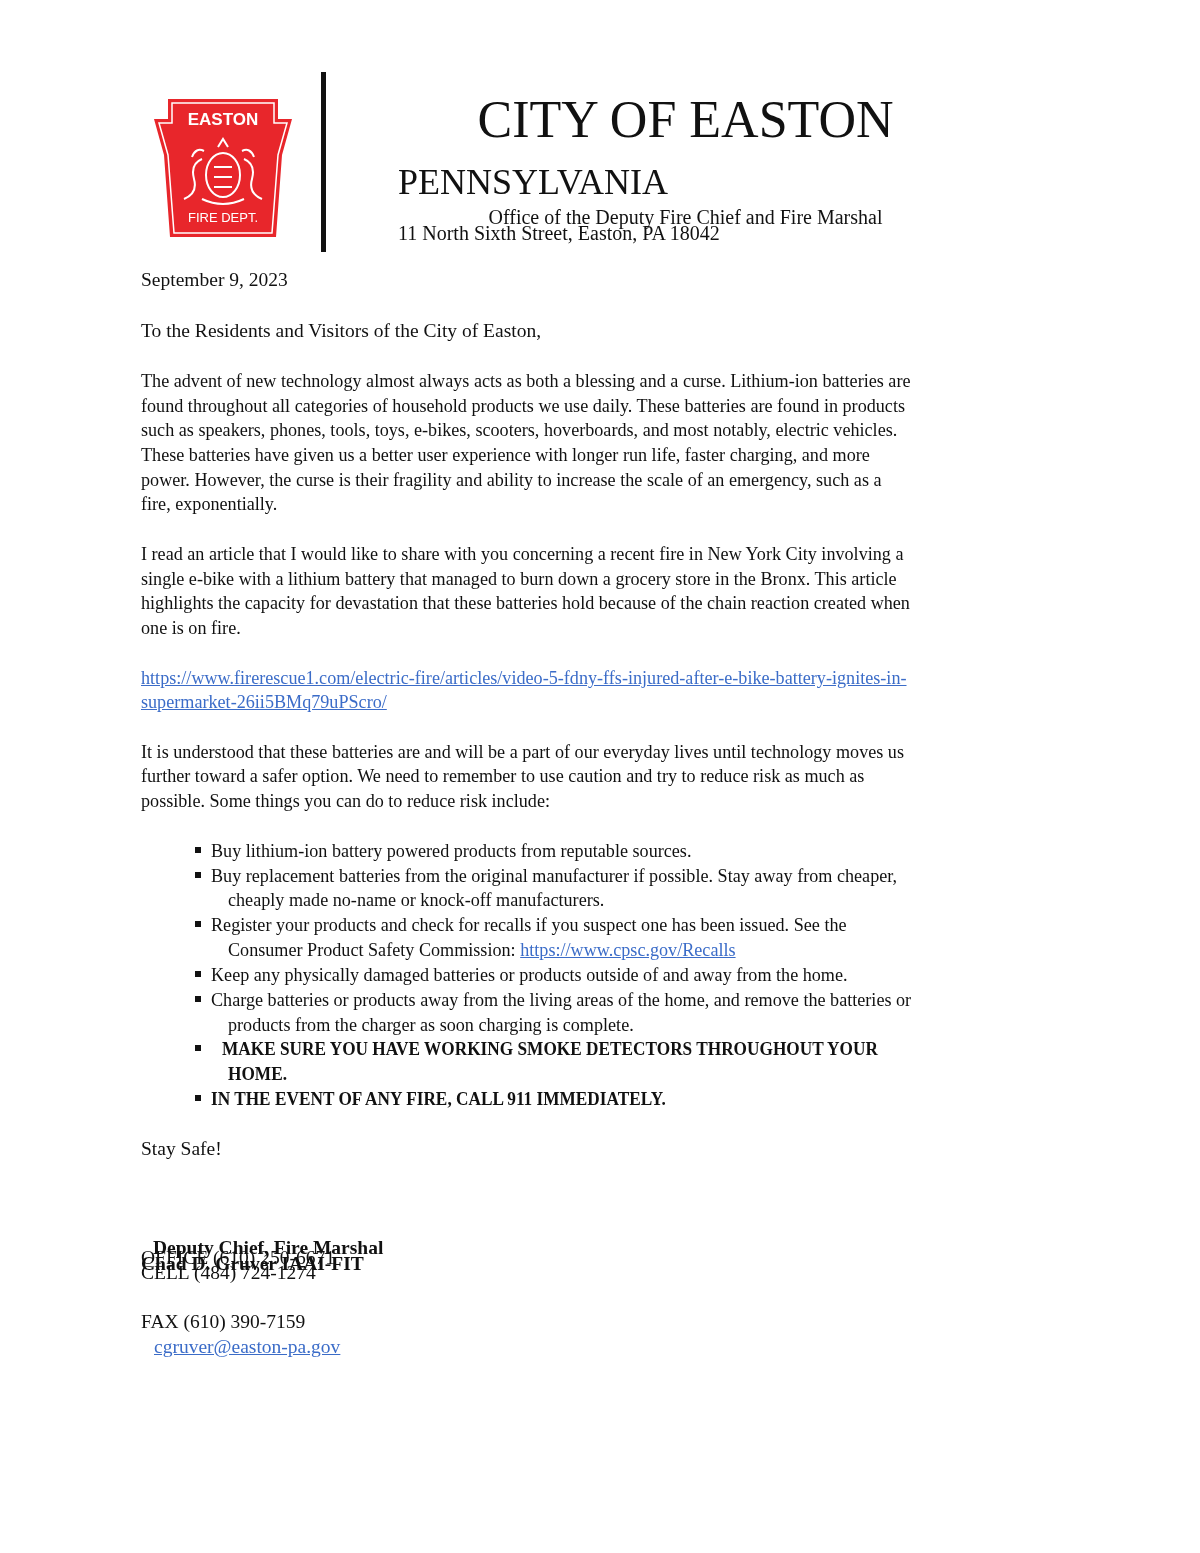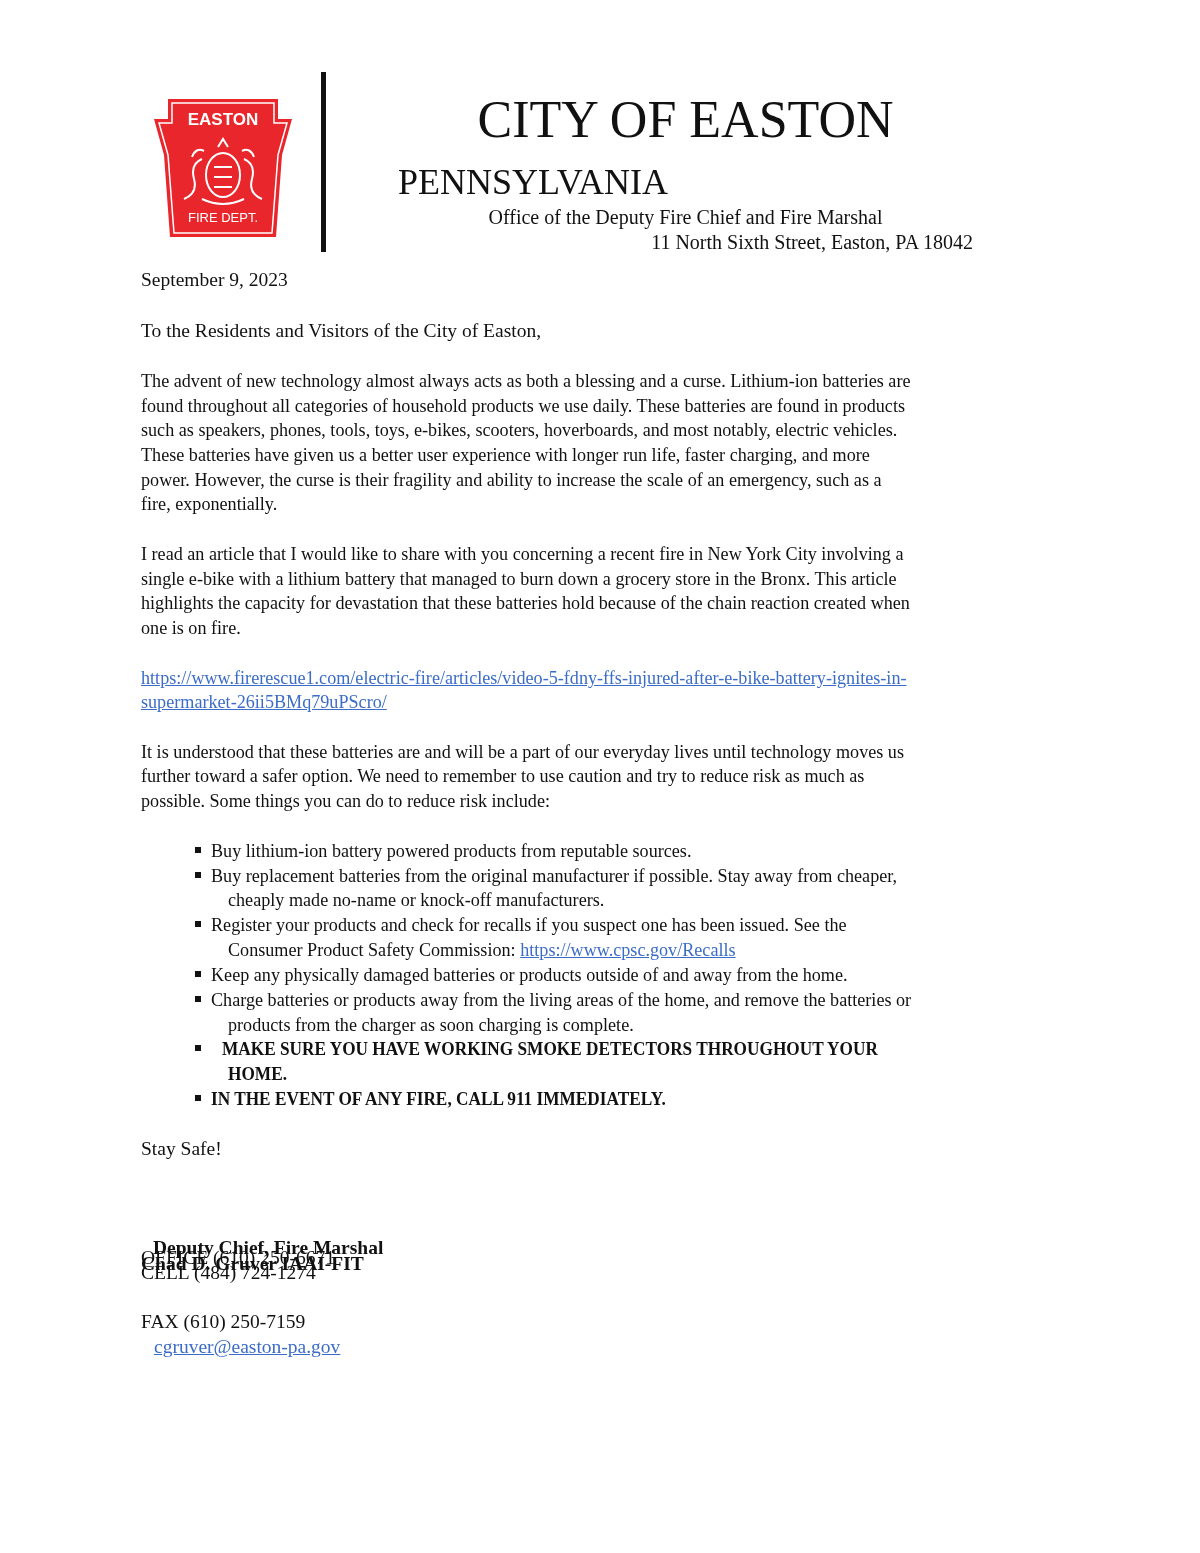--- a/index.html
+++ b/index.html
@@ -7,21 +7,21 @@
          font-family: "Liberation Serif", serif; color: #111; }
   .abs { position: absolute; }
   .line { position: absolute; white-space: nowrap; font-size: 19.5px; line-height: 24px;
           transform-origin: left top; }
   .cond { transform: scaleX(0.93); }
   .logo { left: 152px; top: 97px; width: 142px; height: 142px; }
   .vbar { left: 321px; top: 72px; width: 5px; height: 180px; background: #111; }
   .title { left: 398px; top: 80px; width: 575px; text-align: center; font-size: 52px; line-height: 80px; letter-spacing: 0px; }
   .subtitle { left: 398px; top: 160px; width: 575px; text-align: left; font-size: 36px; line-height: 44px; }
   .office { left: 398px; top: 205px; width: 575px; text-align: center; font-size: 20px; line-height: 24px; }
-  .addr { left: 398px; top: 230px; width: 575px; text-align: right; font-size: 20px; line-height: 24px; }
+  .addr { left: 398px; top: 221px; width: 575px; text-align: left; font-size: 20px; line-height: 24px; }
   a, .link { color: #3b6cc8; text-decoration: underline; }
   .bullet { position: absolute; width: 6px; height: 6px; background: #111; }
   .bold { font-weight: bold; }
 </style>
 </head>
 <body>
 
 <div class="abs logo">
   <svg width="142" height="142" viewBox="0 0 142 142">
     <path d="M16 2 H126 V22 H140 L130 58 L124 140 H18 L12 58 L2 22 H16 Z" fill="#e8262b"></path>
@@ -111,15 +111,15 @@
   </div>
 </div>
 
 <div class="line" style="left:141px; top:1137px;">Stay Safe!</div>
 
 <div>
   <div class="line bold" style="left:141px; top:1212px;margin-top:40px;">Chad D. Gruver IAAI-FIT</div>
   <div class="line bold" style="left:153px; top:1236px;">Deputy Chief, Fire Marshal</div>
   <div class="line" style="left:141px; top:1261px;">CELL (484) 724-1274</div>
   <div class="line" style="left:141px; top:1246px;">OFFICE (610) 250-6671</div>
-  <div class="line" style="left:141px; top:1310px;">FAX (610) 250-7159</div>
+  <div class="line" style="left:141px; top:1310px;">FAX (610) 390-7159</div>
   <div class="line link" style="left:154px; top:1335px;">cgruver@easton-pa.gov</div>
 </div>
 
 </body></html>

